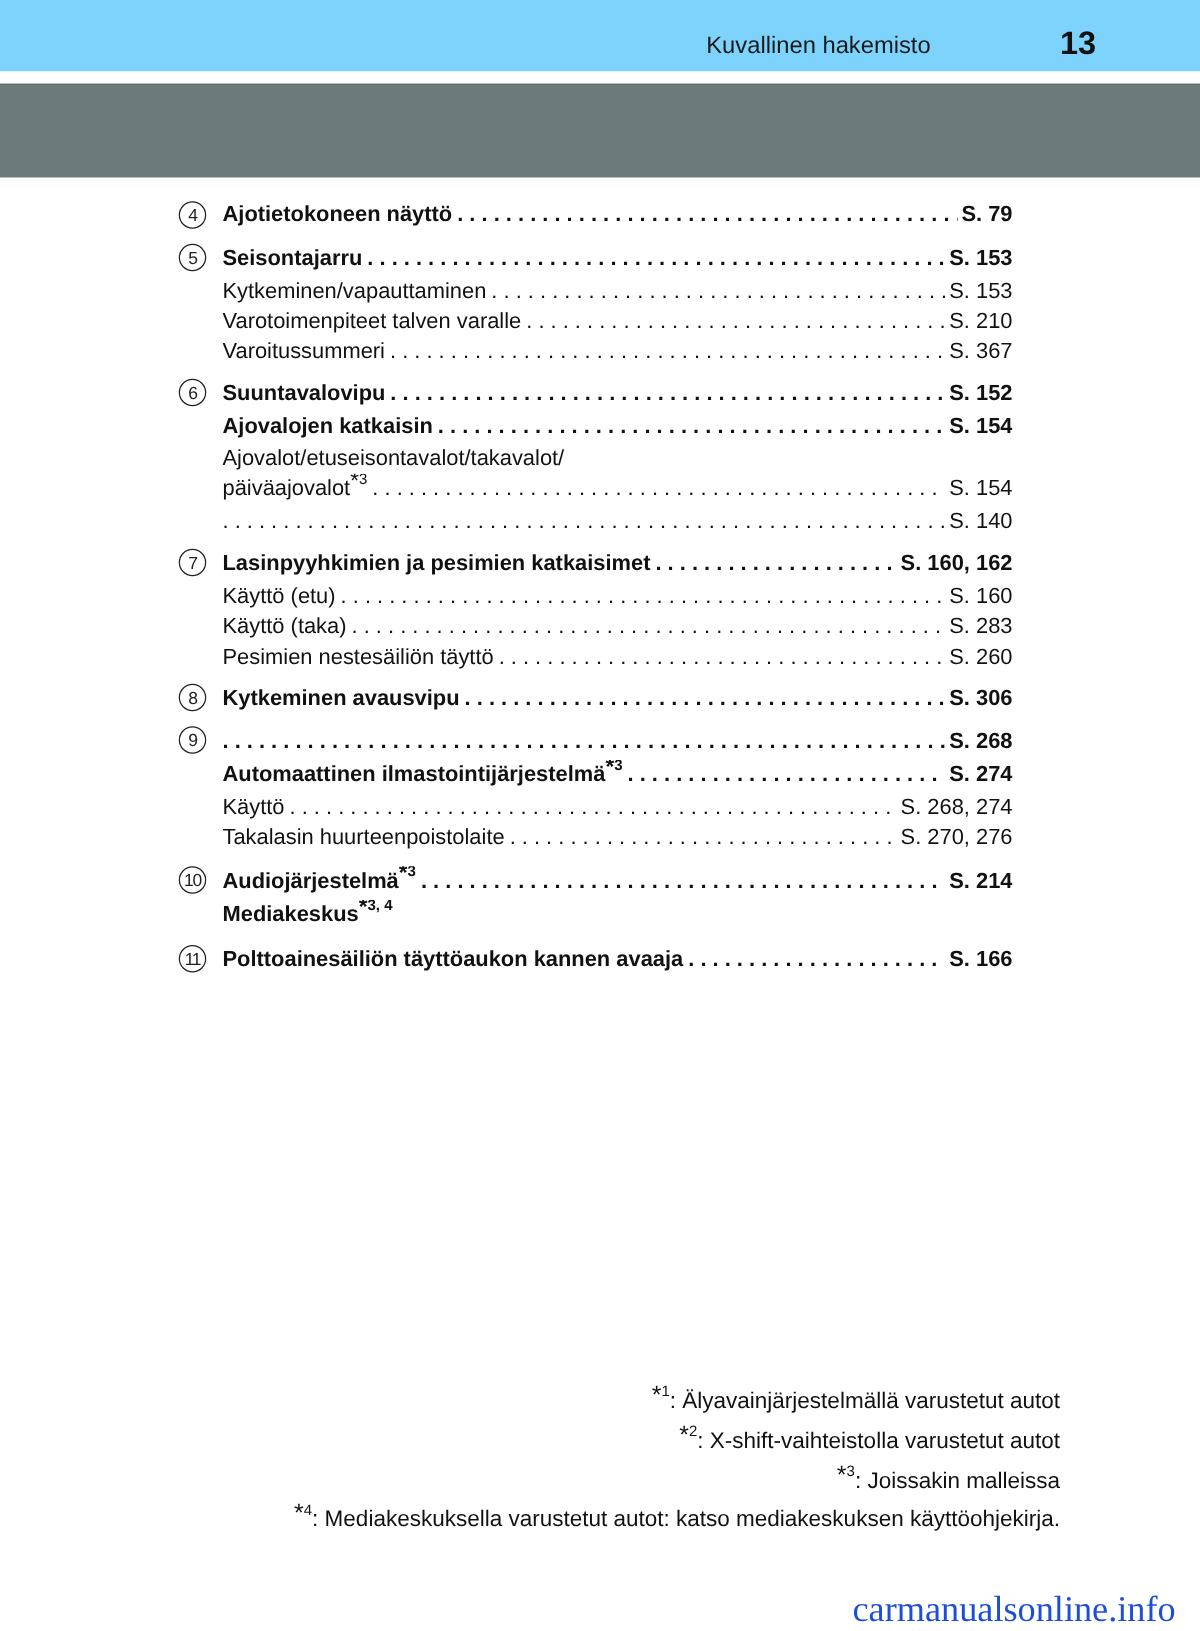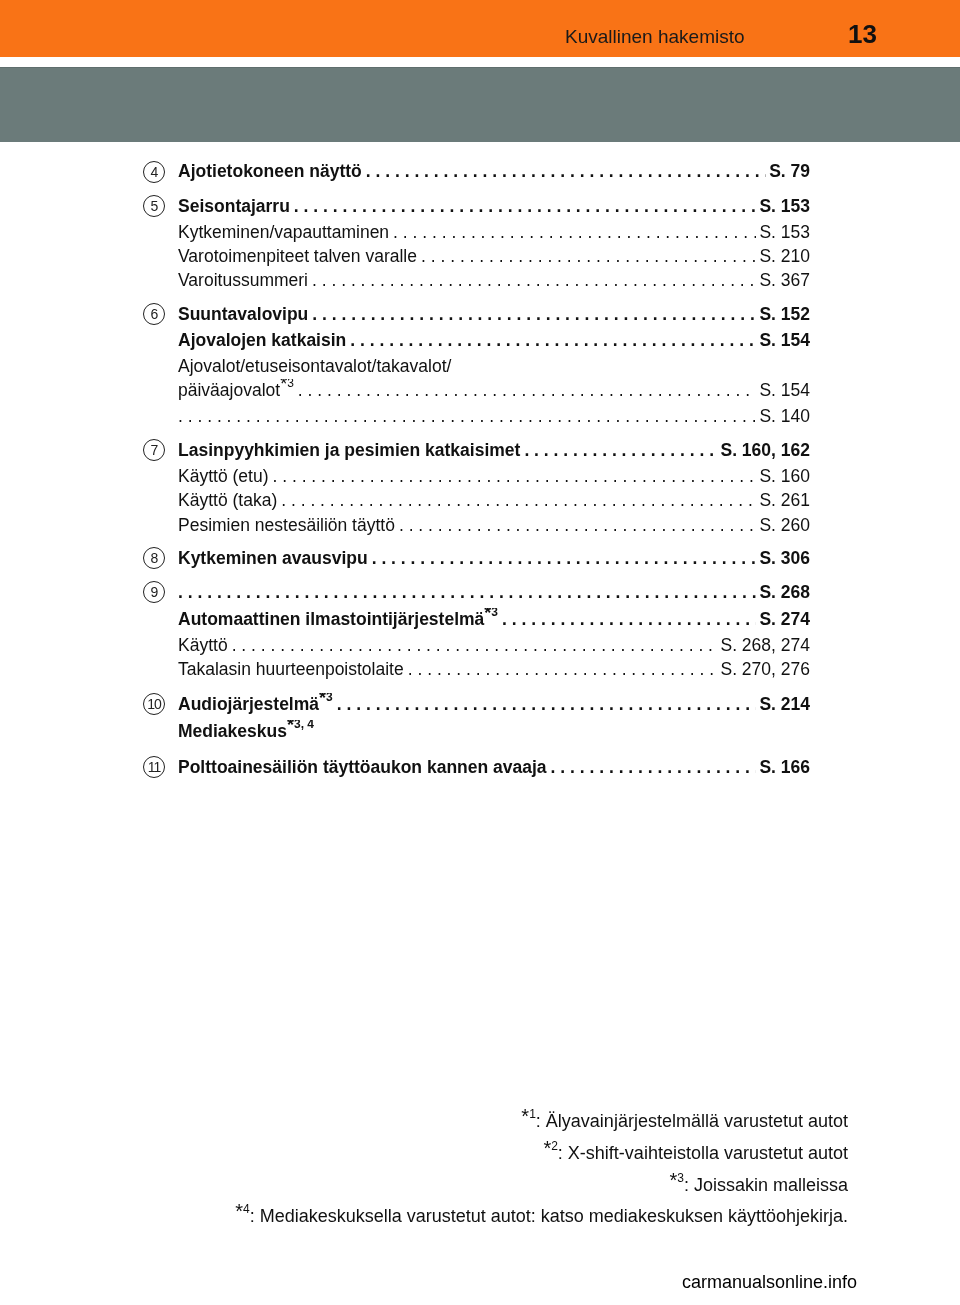--- a/index.html
+++ b/index.html
@@ -1,21 +1,21 @@
 <!DOCTYPE html>
 <html><head>
 <meta charset="utf-8">
 <style>
   html, body { margin: 0; padding: 0; }
   body {
     width: 960px; height: 1305px; position: relative; overflow: hidden;
     background: #ffffff; color: #111111;
     font-family: "Liberation Sans", sans-serif;
   }
-  .hdr-light { position: absolute; left: 0; top: 0; width: 960px; height: 57px; background: #f97316; }
+  .hdr-light { position: absolute; left: 0; top: 0; width: 960px; height: 57px; background: #7dd3fc; }
   .hdr-title { position: absolute; left: 565px; top: 26px; font-size: 19px; color: #1a1a1a; white-space: nowrap; }
   .hdr-num { position: absolute; left: 848px; top: 19px; font-size: 26px; font-weight: bold; color: #111; text-align: right; }
   .hdr-dark { position: absolute; left: 0; top: 67px; width: 960px; height: 74px; background: #6b7b7a; border-top: 1px solid #5f6e6d; }
 
   .circ {
     position: absolute; left: 143px; width: 20px; height: 20px;
     border: 1.3px solid #222; border-radius: 50%;
     font-size: 14px; line-height: 20px; text-align: center; color: #222;
     box-sizing: content-box; letter-spacing: -1px;
   }
@@ -39,22 +39,22 @@
   sup.star .n { font-size: 12px; vertical-align: 3px; }
   .line.b sup.star .n { font-weight: bold; }
 
   .fn {
     position: absolute; right: 112px; font-size: 18px; line-height: 22px; white-space: nowrap; color: #111;
   }
   .fn .star { font-size: 20px; position: relative; top: -4px; }
   .fn .n { font-size: 12px; position: relative; top: -9px; }
 
   .wm {
-    position: absolute; left: 682px; top: 1272px; font-size: 18px; color: #000000;
-    font-family: Liberation Sans, sans-serif; letter-spacing: 0px; white-space: nowrap;
+    position: absolute; left: 682px; top: 1272px; font-size: 29px; color: #1d4ed8;
+    font-family: Liberation Serif, serif; letter-spacing: 0px; white-space: nowrap;
   }
 </style>
 </head>
 <body>
 
 <div class="hdr-light">
   <span class="hdr-title">Kuvallinen hakemisto</span>
   <span class="hdr-num">13</span>
 </div>
 <div class="hdr-dark"></div>
@@ -119,21 +119,21 @@
   <span class="pg">S. 160, 162</span>
 </div>
 <div class="line" style="top:465px">
   <span class="lbl">Käyttö (etu)</span>
   <span class="dots"></span>
   <span class="pg">S. 160</span>
 </div>
 <div class="line" style="top:489px">
   <span class="lbl">Käyttö (taka)</span>
   <span class="dots"></span>
-  <span class="pg">S. 261</span>
+  <span class="pg">S. 283</span>
 </div>
 <div class="line" style="top:514px">
   <span class="lbl">Pesimien nestesäiliön täyttö</span>
   <span class="dots"></span>
   <span class="pg">S. 260</span>
 </div>
 
 <div class="circ" style="top:547px">8</div>
 <div class="line b" style="top:547px">
   <span class="lbl">Kytkeminen avausvipu</span>

